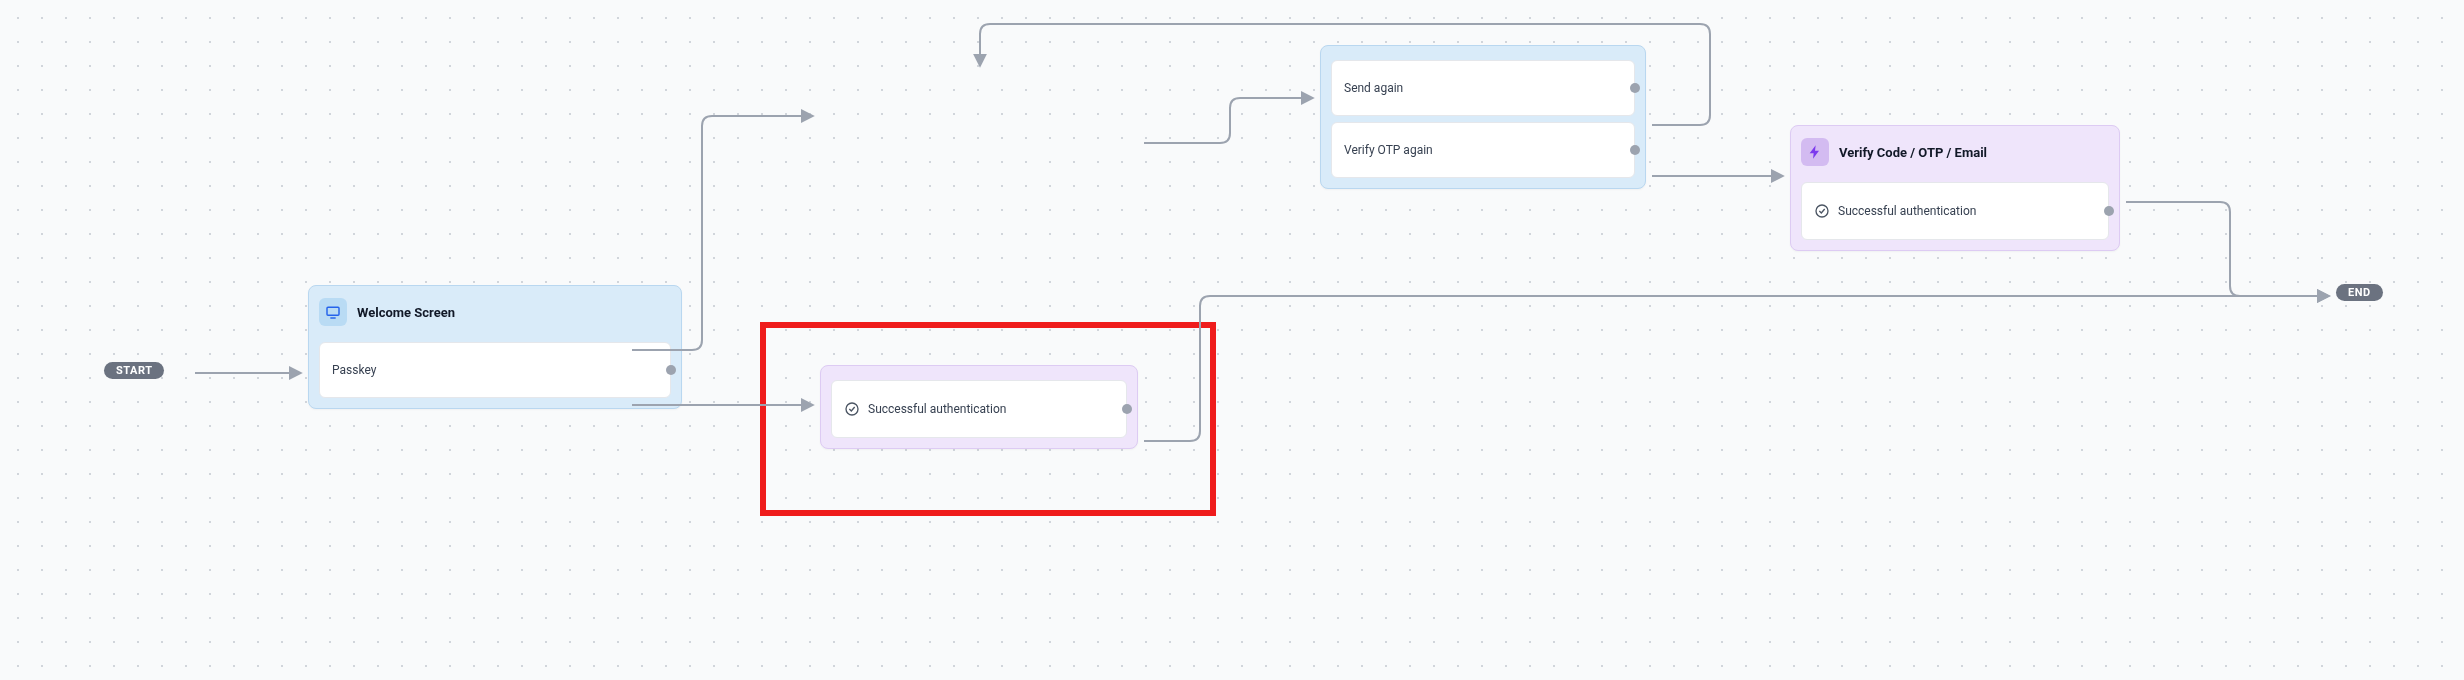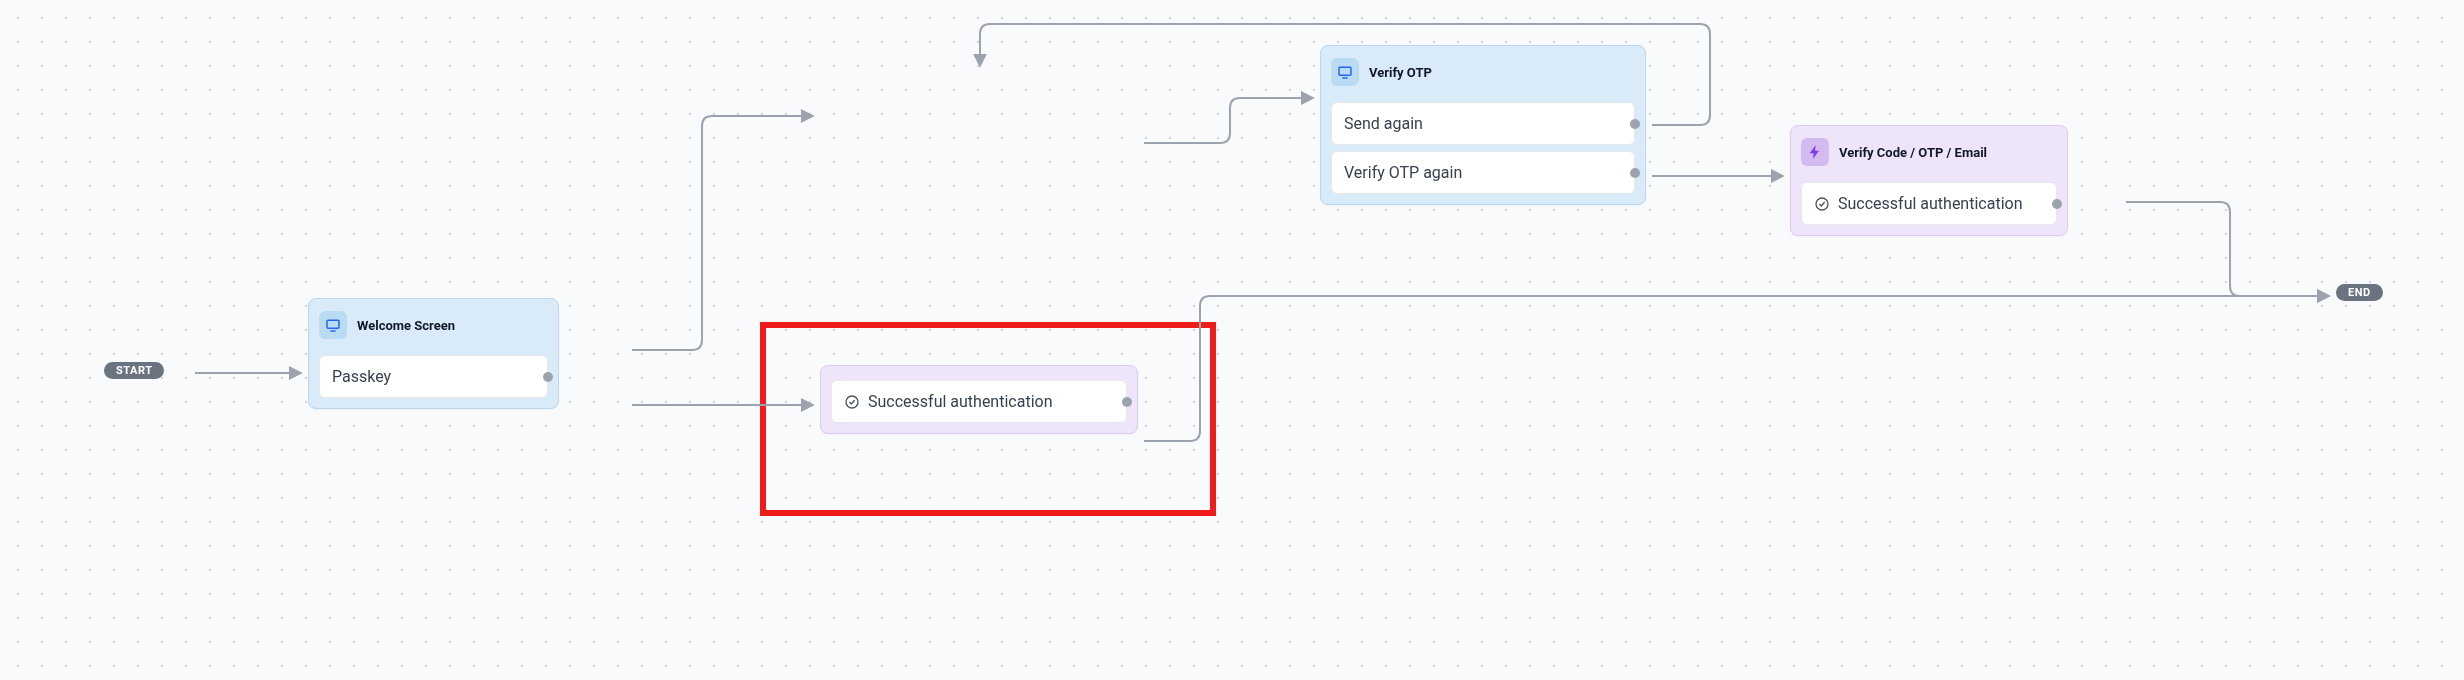--- a/index.html
+++ b/index.html
@@ -53,26 +53,26 @@
   .node-title {
     font-weight: 700;
     font-size: 13px;
     color: #111827;
     white-space: nowrap;
   }
   .row {
     background: #ffffff;
     border: 1px solid #e5e7eb;
     border-radius: 6px;
-    padding: 11px 12px;
+    padding: 20px 12px;
     margin-top: 6px;
     display: flex;
     align-items: center;
     gap: 8px;
-    font-size: 16px;
+    font-size: 12px;
     color: #374151;
     position: relative;
     min-height: 34px;
   }
   .row .port-right {
     position: absolute;
     right: -6px;
     top: 50%;
     transform: translateY(-50%);
     width: 10px; height: 10px;
@@ -102,58 +102,49 @@
 <body>
 
 <div class="dotgrid"></div>
 
 <div class="canvas">
 
   <div class="pill" style="left:104px; top:362px;">START</div>
 
   <div class="pill" style="left:2336px; top:284px;">END</div>
 
-  <div class="node blue" style="left:308px; top:285px; width:251px;margin-top:13px;">
+  <div class="node blue" style="left:308px; top:285px; width:374px;">
     <div class="node-header">
       <span class="iconbox blue">
         <svg class="icon" viewBox="0 0 24 24" fill="none" stroke="currentColor" stroke-width="2.2">
           <rect x="3" y="5" width="18" height="12" rx="1.5"></rect>
             <line x1="8" y1="21" x2="16" y2="21"></line>
         </svg>
       </span>
       <span class="node-title">Welcome Screen</span>
     </div>
     <div class="row">
       <span>Passkey</span>
       <span class="port-right"></span>
     </div>
   </div>
 
 
   <div class="node blue" style="left:1320px; top:45px; width:326px;">
-    <div class="node-header">
-      <span class="iconbox blue">
-        <svg class="icon" viewBox="0 0 24 24" fill="none" stroke="currentColor" stroke-width="2.2">
-          <rect x="3" y="5" width="18" height="12" rx="1.5"></rect>
-            <line x1="8" y1="21" x2="16" y2="21"></line>
-        </svg>
-      </span>
-      <span class="node-title">Verify OTP</span>
-    </div>
     <div class="row">
       <span>Send again</span>
       <span class="port-right"></span>
     </div>
     <div class="row">
       <span>Verify OTP again</span>
       <span class="port-right"></span>
     </div>
   </div>
 
-  <div class="node purple" style="left:1790px; top:125px; width:278px;">
+  <div class="node purple" style="left:1790px; top:125px; width:330px;">
     <div class="node-header">
       <span class="iconbox purple">
         <svg class="icon" viewBox="0 0 24 24" fill="currentColor">
             <path d="M13 2 4 14h6l-1 8 9-12h-6z"></path>
           </svg>
       </span>
       <span class="node-title">Verify Code / OTP / Email</span>
     </div>
     <div class="row">
       <span class="row-icon">

